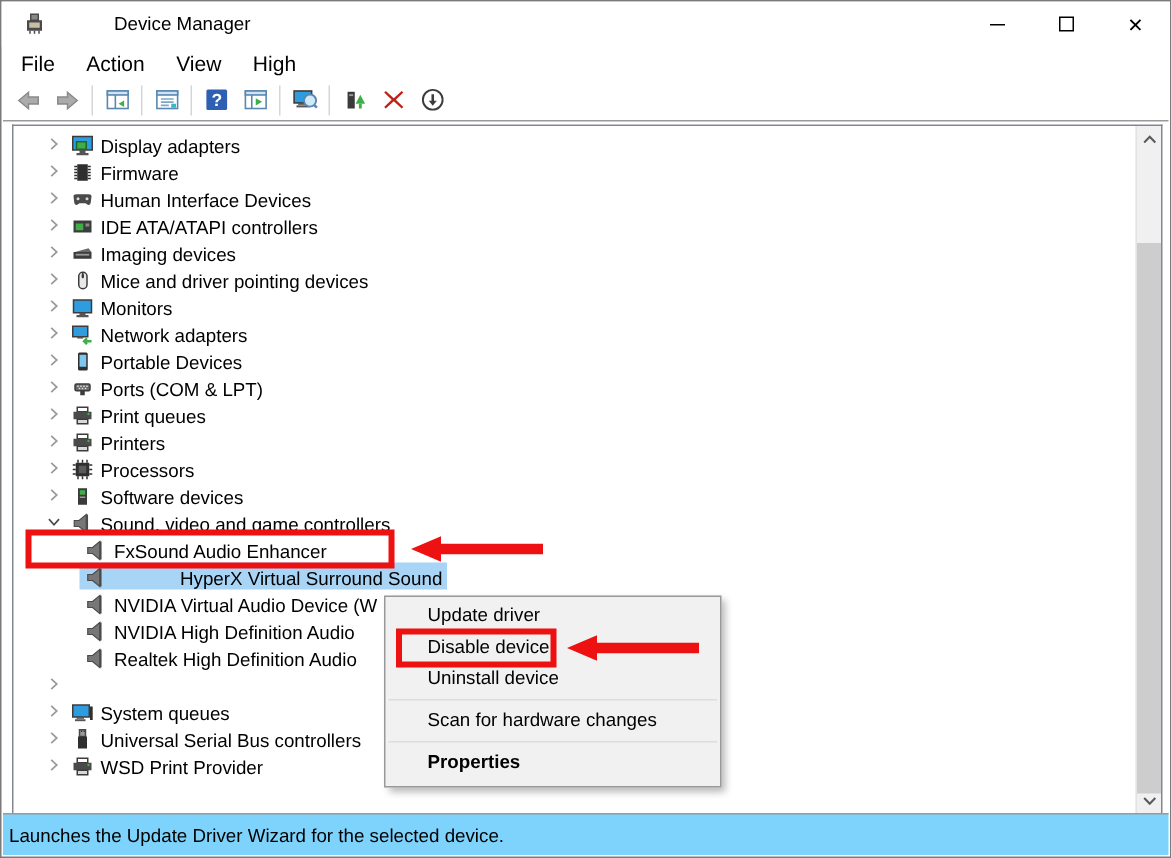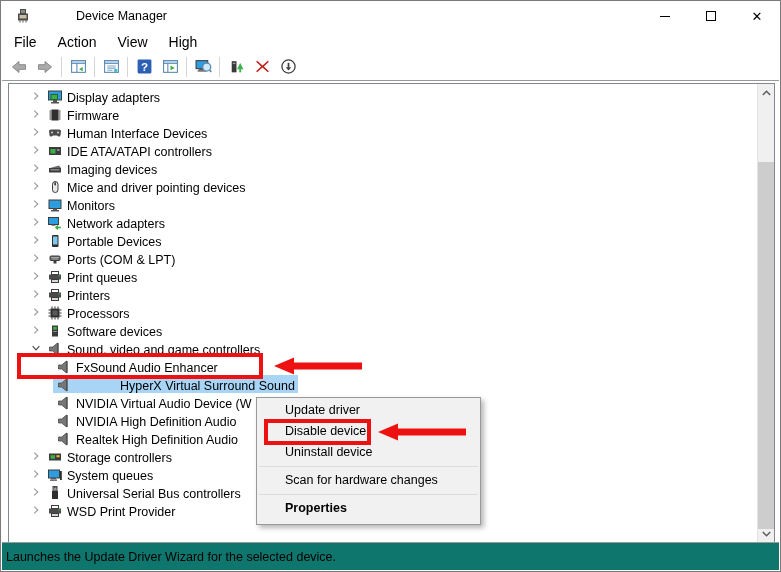--- a/index.html
+++ b/index.html
@@ -49,21 +49,21 @@
   .sb-btn svg{width:9px;height:6px;}
   .sb-thumb{position:absolute;left:0;width:17px;background:#cdcdcd;top:78px;height:367px;}
 
   
   .ctx-menu{position:absolute;left:255px;top:396px;width:225px;background:#f1f1f1;border:1px solid #999;box-shadow:3px 3px 5px rgba(0,0,0,.28);z-index:10;padding:2px 0 5px 0;}
   .ctx-item{height:21px;line-height:21px;padding-left:28px;font-size:12.5px;}
   .ctx-item.bold{font-weight:bold;}
   .ctx-sep{height:1px;background:#dcdcdc;margin:3px 2px;}
 
   
-  .statusbar{position:absolute;left:1px;right:1px;bottom:1px;height:28px;background:#0f766e;border-top:1px solid #9a9a9a;display:flex;align-items:center;font-size:12.5px;padding-left:4px;}
+  .statusbar{position:absolute;left:1px;right:1px;bottom:1px;height:28px;background:#7dd3fc;border-top:1px solid #9a9a9a;display:flex;align-items:center;font-size:12.5px;padding-left:4px;}
 
   
   .anno-box{position:absolute;border:4px solid var(--red,#ee1111);z-index:20;pointer-events:none;}
   .anno-box-sound{left:16px;top:352px;width:246px;height:26px;}
   .anno-box-disable{left:263px;top:418px;width:107px;height:26px;}
   .anno-arrow{position:absolute;z-index:20;pointer-events:none;width:92px;height:20px;}
   .anno-arrow-sound{left:271px;top:355px;}
   .anno-arrow-disable{left:375px;top:421px;}
 </style>
 </head>
@@ -559,26 +559,20 @@
               </svg>
               <span class="lbl">Realtek High Definition Audio</span>
             </span>
           </div>
           <div class="trow">
             <span class="chev">
               <svg viewBox="0 0 16 16">
                 <use href="#i-chev-r"></use>
               </svg>
             </span>
-            <span class="rowc">
-              <svg class="tree-ic" viewBox="0 0 16 16">
-                <use href="#i-storage"></use>
-              </svg>
-              <span class="lbl">Storage controllers</span>
-            </span>
           </div>
           <div class="trow">
             <span class="chev">
               <svg viewBox="0 0 16 16">
                 <use href="#i-chev-r"></use>
               </svg>
             </span>
             <span class="rowc">
               <svg class="tree-ic" viewBox="0 0 16 16">
                 <use href="#i-system"></use>

